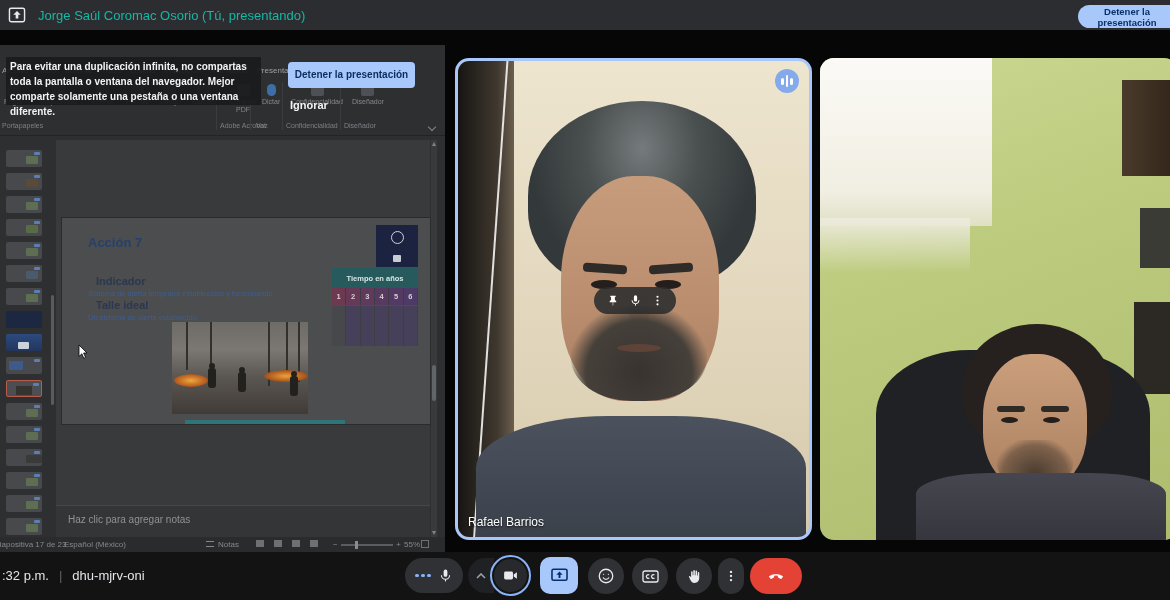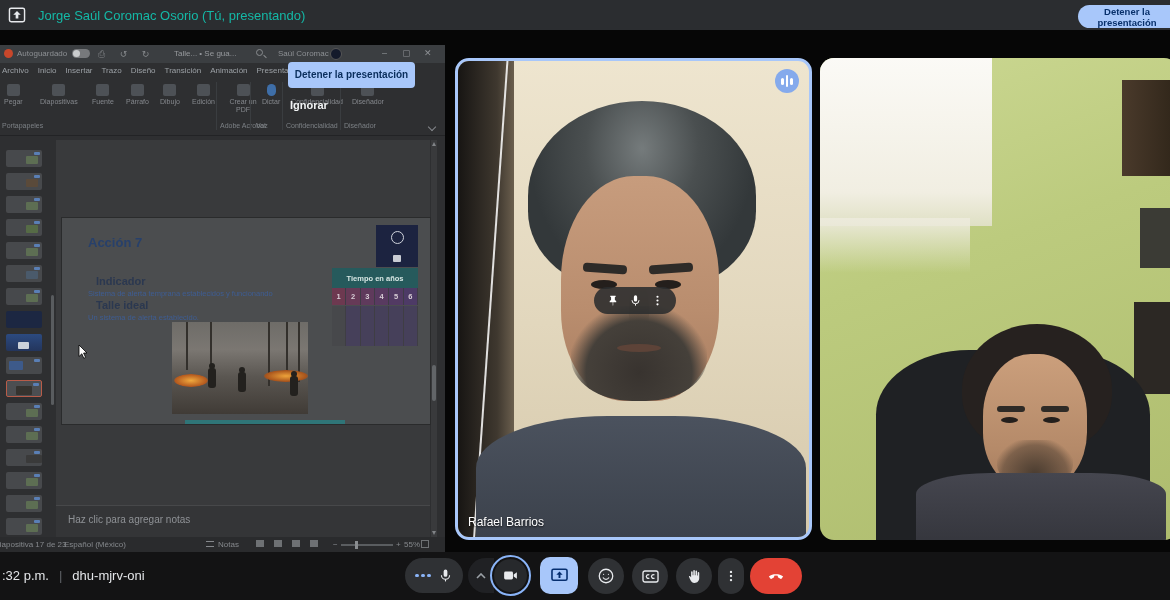--- a/index.html
+++ b/index.html
@@ -196,33 +196,20 @@
       <rect x="1.5" y="1.5" width="17" height="15" rx="2" fill="none" stroke="#e8eaed" stroke-width="1.6"></rect>
       <path d="M10 4.5l4.2 4.2h-2.7v4.3h-3V8.7H5.8z" fill="#e8eaed"></path>
     </svg>
     <span class="presenter-name">Jorge Saúl Coromac Osorio (Tú, presentando)</span>
     <button class="stop-pill-top">Detener la presentación</button>
   </div>
 
   <div class="stage">
 
     <div class="ppt">
-      <div class="ppt-titlebar">
-        <i class="ppt-logo"></i>
-        <span class="ppt-autosave">Autoguardado</span>
-        <i class="ppt-toggle"></i>
-        <span class="ppt-qat">⎙ ↺ ↻</span>
-        <span class="ppt-title">Talle... • Se gua...</span>
-        <i class="ppt-search"></i>
-        <span class="ppt-account">Saúl Coromac</span>
-        <i class="ppt-avatar"></i>
-        <span class="ppt-win w-min">–</span>
-        <span class="ppt-win w-max">▢</span>
-        <span class="ppt-win w-close">✕</span>
-      </div>
 
       <div class="ppt-tabs">
         <span>Archivo</span>
         <span>Inicio</span>
         <span>Insertar</span>
         <span>Trazo</span>
         <span>Diseño</span>
         <span>Transición</span>
         <span>Animación</span>
         <span>Presentación</span>
@@ -277,20 +264,21 @@
         <span class="rgrp rg3">Voz</span>
         <span class="rgrp rg4">Confidencialidad</span>
         <span class="rgrp rg5">Diseñador</span>
         <i class="rsep" style="left:216px"></i>
         <i class="rsep" style="left:250px"></i>
         <i class="rsep" style="left:282px"></i>
         <i class="rsep" style="left:340px"></i>
         <i class="rchev"></i>
       </div>
 
+      <div class="warn">Para evitar una duplicación infinita, no compartas toda la pantalla o ventana del navegador. Mejor comparte solamente una pestaña o una ventana diferente.</div>
       <button class="warn-stop">Detener la presentación</button>
       <button class="warn-ignore">Ignorar</button>
 
       <div class="thumbs">
         <div class="thumb"></div>
         <div class="thumb"></div>
         <div class="thumb"></div>
         <div class="thumb"></div>
         <div class="thumb"></div>
         <div class="thumb"></div>

